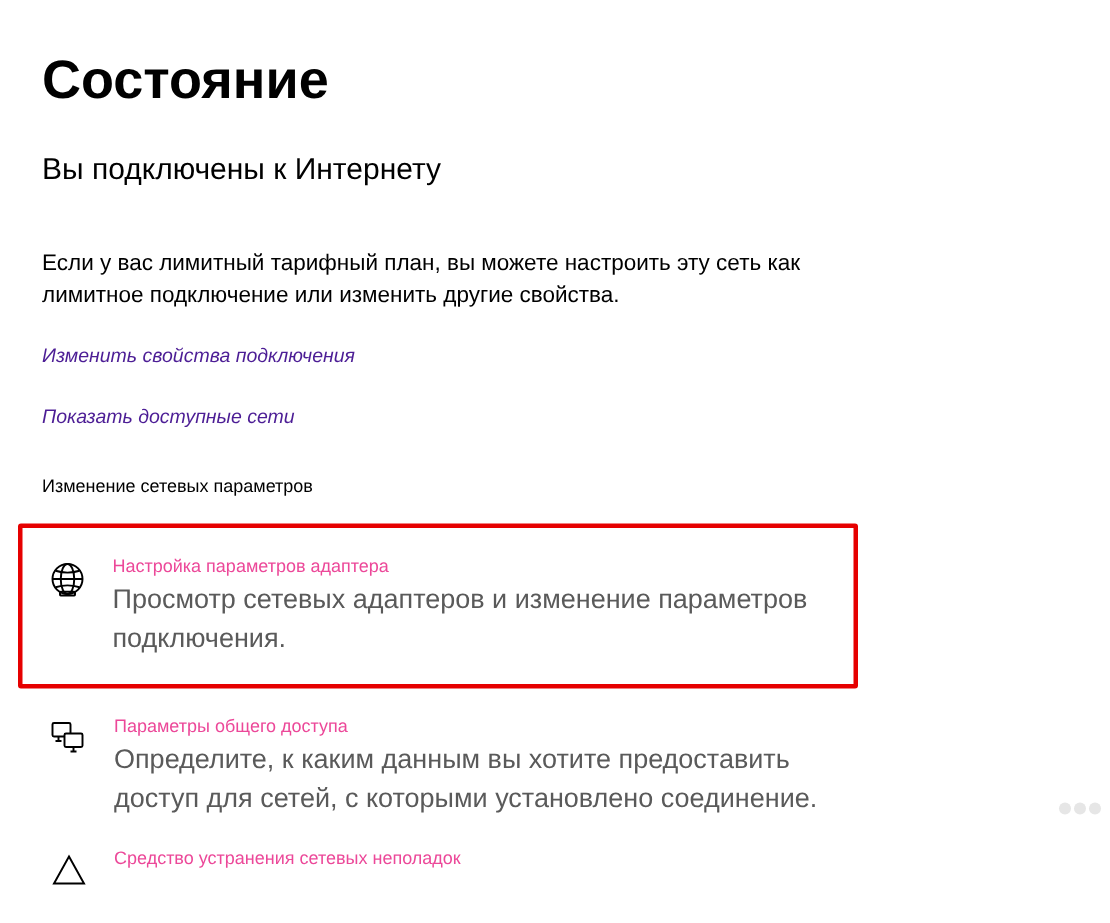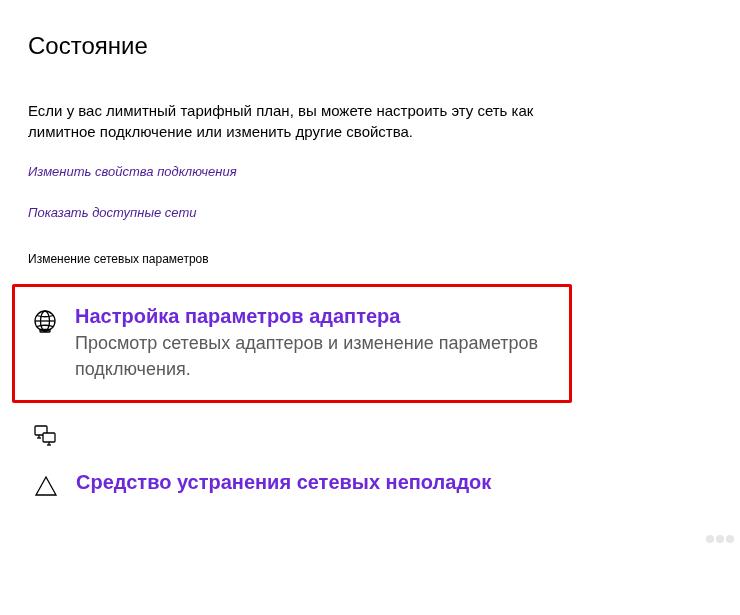--- a/index.html
+++ b/index.html
@@ -13,22 +13,22 @@
       color: #000000;
       width: 740px;
       height: 615px;
       overflow: hidden;
       position: relative;
     }
     .content {
       padding: 32px 28px 0 28px;
     }
     .page-title {
-      font-size: 24px;
-      font-weight: 400;
+      font-size: 36px;
+      font-weight: 700;
       margin-bottom: 28px;
     }
     .status-heading {
       font-size: 20px;
       font-weight: 400;
       margin-bottom: 8px;
     }
     .status-description {
       font-size: 15px;
       font-weight: 400;
@@ -78,23 +78,23 @@
       margin-right: 16px;
       margin-top: 2px;
       display: flex;
       align-items: center;
       justify-content: center;
     }
     .option-text {
       flex: 1;
     }
     .option-title {
-      font-size: 20px;
-      font-weight: 700;
-      color: #6d28d9;
+      font-size: 12px;
+      font-weight: 400;
+      color: #ec4899;
       margin-bottom: 2px;
     }
     .option-desc {
       font-size: 18px;
       color: #5a5a5a;
       line-height: 1.45;
     }
     .watermark {
       position: absolute;
       right: 6px;
@@ -111,20 +111,21 @@
     svg {
       display: block;
     }
   </style>
 </head>
 <body>
 
 <div class="content">
   <h1 class="page-title">Состояние</h1>
 
+  <h2 class="status-heading">Вы подключены к Интернету</h2>
   <p class="status-description">Если у вас лимитный тарифный план, вы можете настроить эту сеть как лимитное подключение или изменить другие свойства.</p>
 
   <a class="link">Изменить свойства подключения</a>
   <a class="link">Показать доступные сети</a>
 
   <h2 class="section-heading">Изменение сетевых параметров</h2>
 
   <div class="option highlighted">
     <div class="option-icon">
       <svg width="26" height="26" viewBox="0 0 26 26" fill="none" stroke="#000" stroke-width="1.3">
@@ -146,20 +147,24 @@
     <div class="option-icon">
       <svg width="26" height="26" viewBox="0 0 26 26" fill="none" stroke="#000" stroke-width="1.3">
         <rect x="2" y="2" width="12" height="9" rx="1"></rect>
         <rect x="10" y="9" width="12" height="9" rx="1" fill="#fff"></rect>
         <line x1="6" y1="11" x2="6" y2="14"></line>
         <line x1="4" y1="14" x2="8" y2="14"></line>
         <line x1="16" y1="18" x2="16" y2="21"></line>
         <line x1="14" y1="21" x2="18" y2="21"></line>
       </svg>
     </div>
+    <div class="option-text">
+      <div class="option-title">Параметры общего доступа</div>
+      <div class="option-desc">Определите, к каким данным вы хотите предоставить доступ для сетей, с которыми установлено соединение.</div>
+    </div>
   </div>
 
   <div class="option" style="padding-bottom:0;justify-content:space-between;">
     <div class="option-icon">
       <svg width="26" height="26" viewBox="0 0 26 26" fill="none" stroke="#000" stroke-width="1.3">
         <path d="M13 3 L23 21 L3 21 Z"></path>
       </svg>
     </div>
     <div class="option-text">
       <div class="option-title">Средство устранения сетевых неполадок</div>

